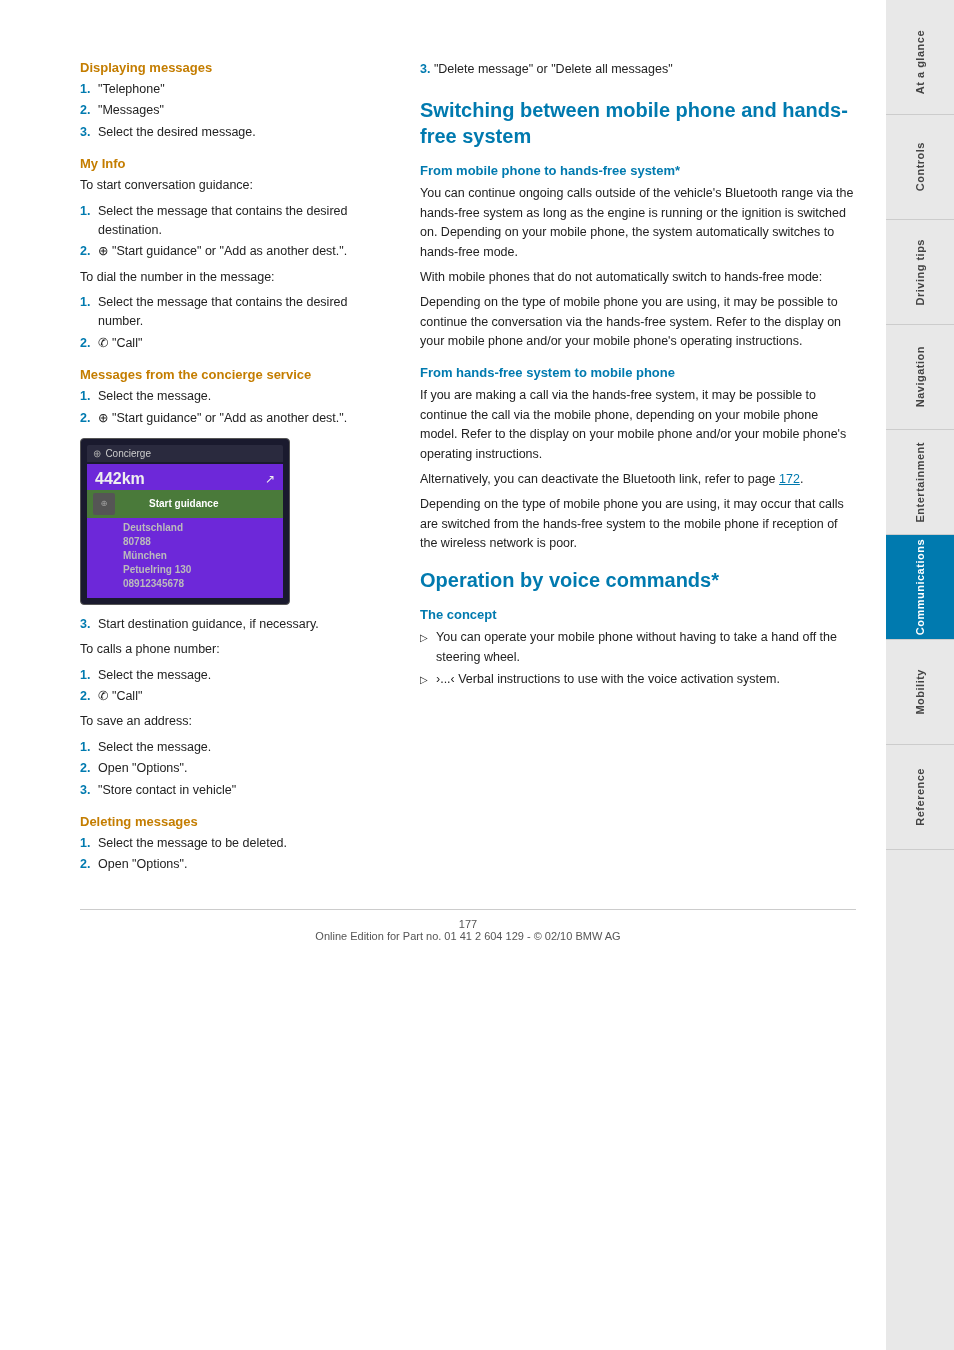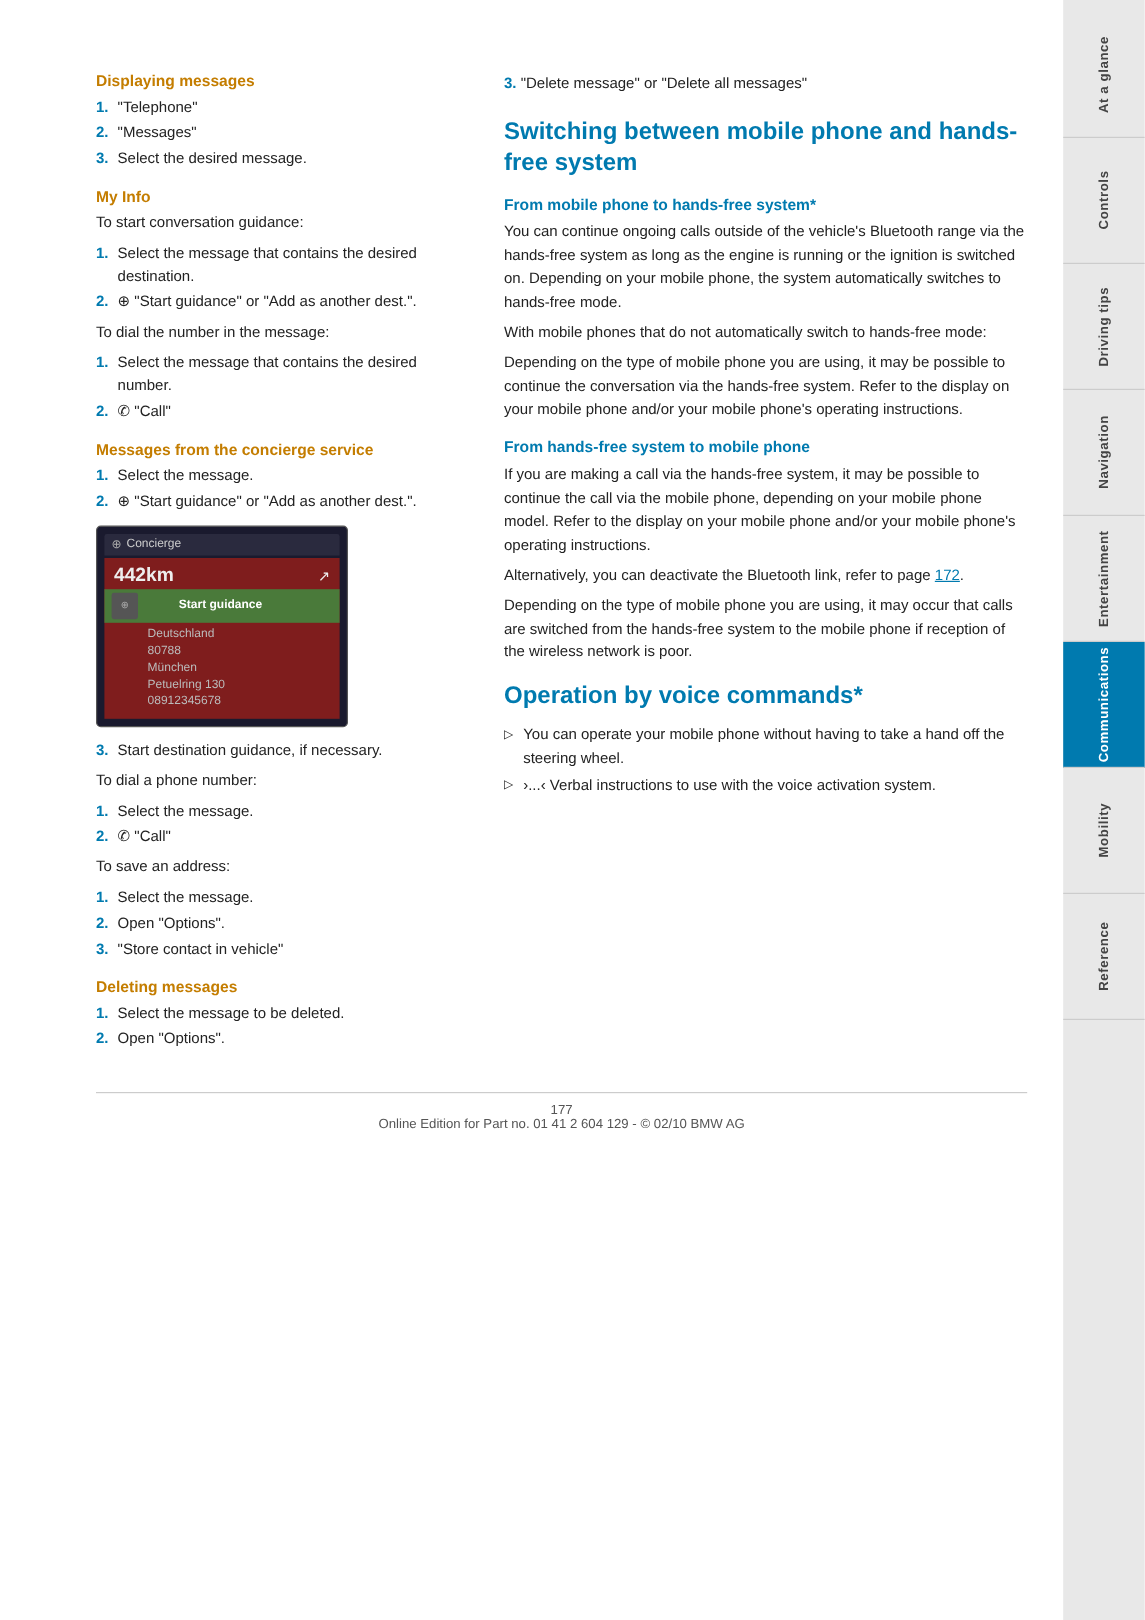--- a/index.html
+++ b/index.html
@@ -167,21 +167,21 @@
     }
     .device-icon {
       color: #aaa;
       font-size: 10px;
     }
     .device-title {
       color: #ccc;
       font-size: 10px;
     }
     .device-body {
-      background: #7f1d1d;
+      background: #6d28d9;
       padding: 4px 0;
     }
     .device-distance {
       display: flex;
       align-items: center;
       justify-content: space-between;
       padding: 2px 8px;
     }
     .device-distance-val {
       color: #eee;
@@ -215,20 +215,21 @@
       color: #ddd;
       font-size: 10px;
       padding-left: 28px;
     }
     .device-row.highlighted .device-row-text {
       color: #fff;
       font-weight: bold;
     }
     .device-address {
       padding: 3px 36px;
+      font-weight: bold;
     }
     .device-address-text {
       color: #bbb;
       font-size: 10px;
       line-height: 1.4;
     }
 
     .page-footer {
       text-align: center;
       font-size: 11px;
@@ -315,21 +316,21 @@
                 <div class="device-address-text">München</div>
                 <div class="device-address-text">Petuelring 130</div>
                 <div class="device-address-text">08912345678</div>
               </div>
             </div>
           </div>
 
           <ol class="numbered-list">
             <li><span class="num" style="color:#007aaf;">3.</span>Start destination guidance, if necessary.</li>
           </ol>
-          <p class="body-text">To dial a phone number:</p>
+          <p class="body-text">To calls a phone number:</p>
           <ol class="numbered-list">
             <li><span class="num">1.</span>Select the message.</li>
             <li><span class="num">2.</span>✆ "Call"</li>
           </ol>
           <p class="body-text">To save an address:</p>
           <ol class="numbered-list">
             <li><span class="num">1.</span>Select the message.</li>
             <li><span class="num">2.</span>Open "Options".</li>
             <li><span class="num">3.</span>"Store contact in vehicle"</li>
           </ol>
@@ -360,20 +361,21 @@
           <p class="body-text">Depending on the type of mobile phone you are using, it may be possible to continue the conversation via the hands-free system. Refer to the display on your mobile phone and/or your mobile phone's operating instructions.</p>
 
           <h3 class="sub-heading">From hands-free system to mobile phone</h3>
           <p class="body-text">If you are making a call via the hands-free system, it may be possible to continue the call via the mobile phone, depending on your mobile phone model. Refer to the display on your mobile phone and/or your mobile phone's operating instructions.</p>
           <p class="body-text">Alternatively, you can deactivate the Bluetooth link, refer to page <span class="link-text">172</span>.</p>
           <p class="body-text">Depending on the type of mobile phone you are using, it may occur that calls are switched from the hands-free system to the mobile phone if reception of the wireless network is poor.</p>
         </div>
 
         <div class="section-block">
           <h2 class="section-heading">Operation by voice commands*</h2>
+          <h3 class="sub-heading">The concept</h3>
           <ul class="bullet-list">
             <li>You can operate your mobile phone without having to take a hand off the steering wheel.</li>
             <li>›...‹ Verbal instructions to use with the voice activation system.</li>
           </ul>
         </div>
 
       </div>
     </div>
 
     <div class="page-footer">

